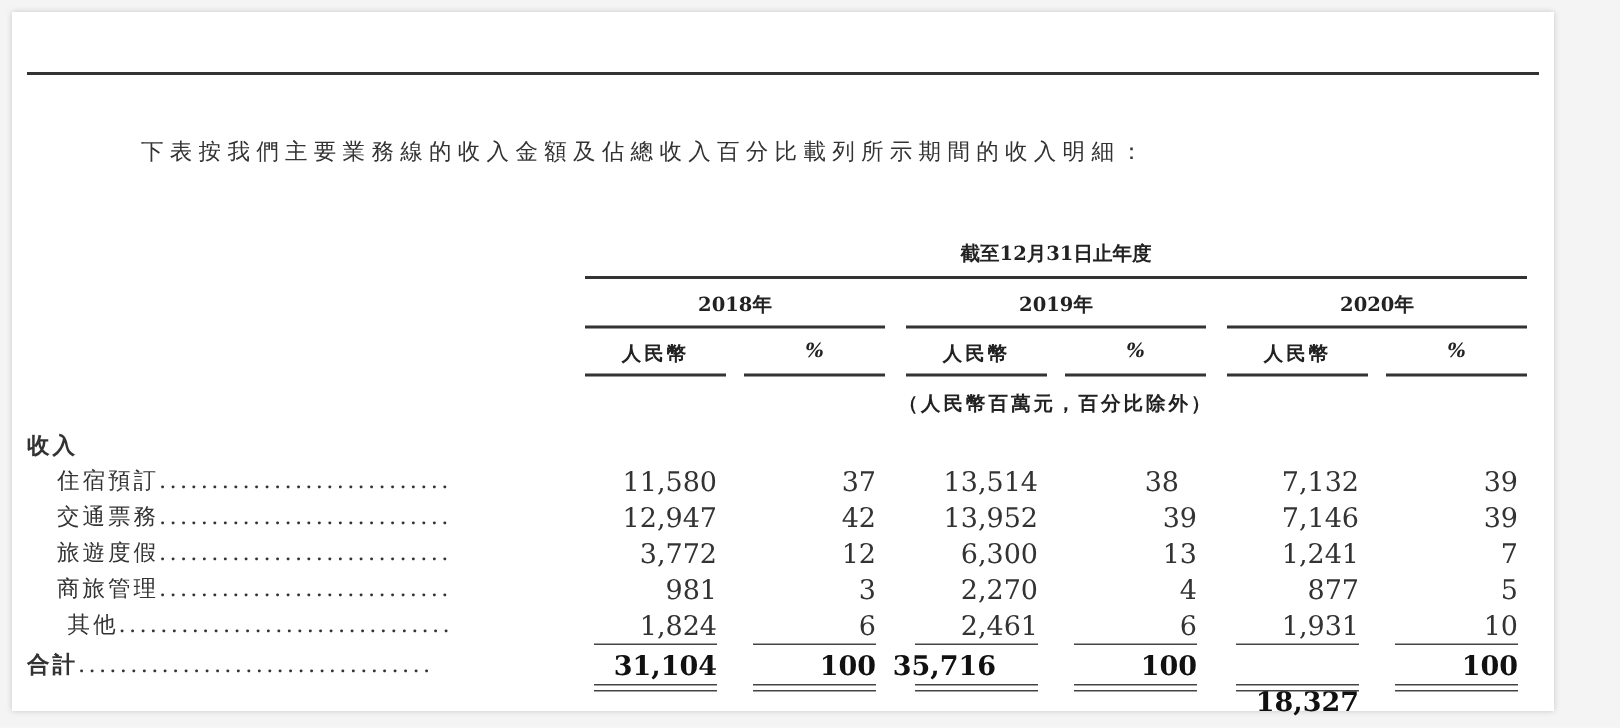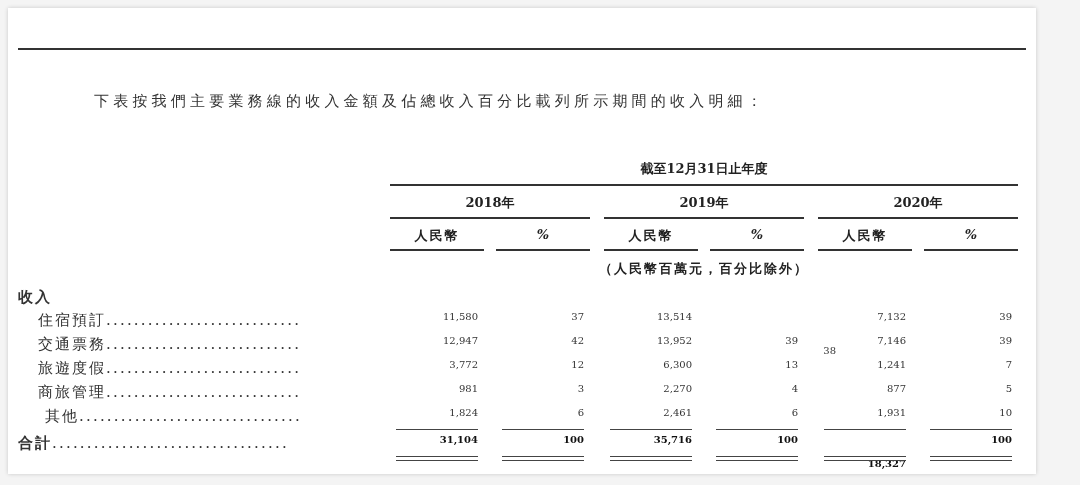--- a/index.html
+++ b/index.html
@@ -12,21 +12,21 @@
   .title-rule { position:absolute; left:10px; width:1008px; top:40px; height:2px; background:#333; }
   .intro { position:absolute; left:86px; top:84px; font-size:15px; letter-spacing:4.2px; color:#333;
            white-space:nowrap; }
   .abs { position:absolute; }
   .hdr { font-size:13px; font-weight:bold; text-align:center; color:#222; }
   .rule { position:absolute; height:2px; background:#333; }
   .rule-thin { position:absolute; height:1px; background:#444; }
   .unit { font-size:13px; font-weight:bold; letter-spacing:2px; text-align:center; }
   .label { font-size:15px; letter-spacing:2px; white-space:nowrap; overflow:hidden; color:#333; }
   .label.bold { font-weight:bold; }
-  .num { font-size:10px; text-align:right; color:#333; }
+  .num { font-size:18px; text-align:right; color:#333; }
   .num.bold { font-weight:bold; color:#111; }
   .dots { letter-spacing:2.2px; }
 </style>
 </head>
 <body>
 
 <div class="page">
   <div class="title-rule"></div>
   <div class="intro">下表按我們主要業務線的收入金額及佔總收入百分比載列所示期間的收入明細：</div>
 
@@ -57,21 +57,21 @@
 
     <div class="abs unit" style="left:382px;width:628px;top:252px;">（人民幣百萬元，百分比除外）</div>
 
     <div class="abs label bold" style="left:10px;top:280px;">收入</div>
 
     <div>
       <div class="abs label" style="left:30px;top:303px;width:330px;"><span>住宿預訂</span><span class="dots">............................</span></div>
       <div class="abs num" style="left:382px;width:88px;top:303px;">11,580</div>
       <div class="abs num" style="left:488px;width:88px;top:303px;">37</div>
       <div class="abs num" style="left:596px;width:88px;top:303px;">13,514</div>
-      <div class="abs num" style="left:740px;width:88px;top:303px;margin-top:34px;">38</div>
+      <div class="abs num" style="left:690px;width:88px;top:303px;">38</div>
       <div class="abs num" style="left:810px;width:88px;top:303px;">7,132</div>
       <div class="abs num" style="left:916px;width:88px;top:303px;">39</div>
     </div>
     <div>
       <div class="abs label" style="left:30px;top:327px;width:330px;"><span>交通票務</span><span class="dots">............................</span></div>
       <div class="abs num" style="left:382px;width:88px;top:327px;">12,947</div>
       <div class="abs num" style="left:488px;width:88px;top:327px;">42</div>
       <div class="abs num" style="left:596px;width:88px;top:327px;">13,952</div>
       <div class="abs num" style="left:702px;width:88px;top:327px;">39</div>
       <div class="abs num" style="left:810px;width:88px;top:327px;">7,146</div>
@@ -109,21 +109,21 @@
     <div class="rule-thin" style="left:494px;width:82px;top:421px;"></div>
     <div class="rule-thin" style="left:602px;width:82px;top:421px;"></div>
     <div class="rule-thin" style="left:708px;width:82px;top:421px;"></div>
     <div class="rule-thin" style="left:816px;width:82px;top:421px;"></div>
     <div class="rule-thin" style="left:922px;width:82px;top:421px;"></div>
 
     <div>
       <div class="abs label bold" style="left:10px;top:426px;width:350px;"><span>合計</span><span class="dots" style="font-weight:normal;">..................................</span></div>
       <div class="abs num bold" style="left:382px;width:88px;top:426px;">31,104</div>
       <div class="abs num bold" style="left:488px;width:88px;top:426px;">100</div>
-      <div class="abs num bold" style="left:596px;width:88px;top:426px;">35,716</div>
+      <div class="abs num bold" style="left:568px;width:88px;top:426px;">35,716</div>
       <div class="abs num bold" style="left:702px;width:88px;top:426px;">100</div>
       <div class="abs num bold" style="left:810px;width:88px;top:426px;margin-top:24px;">18,327</div>
       <div class="abs num bold" style="left:916px;width:88px;top:426px;">100</div>
     </div>
 
     <div class="rule-thin" style="left:388px;width:82px;top:448px;"></div>
     <div class="rule-thin" style="left:388px;width:82px;top:452px;"></div>
     <div class="rule-thin" style="left:494px;width:82px;top:448px;"></div>
     <div class="rule-thin" style="left:494px;width:82px;top:452px;"></div>
     <div class="rule-thin" style="left:602px;width:82px;top:448px;"></div>

